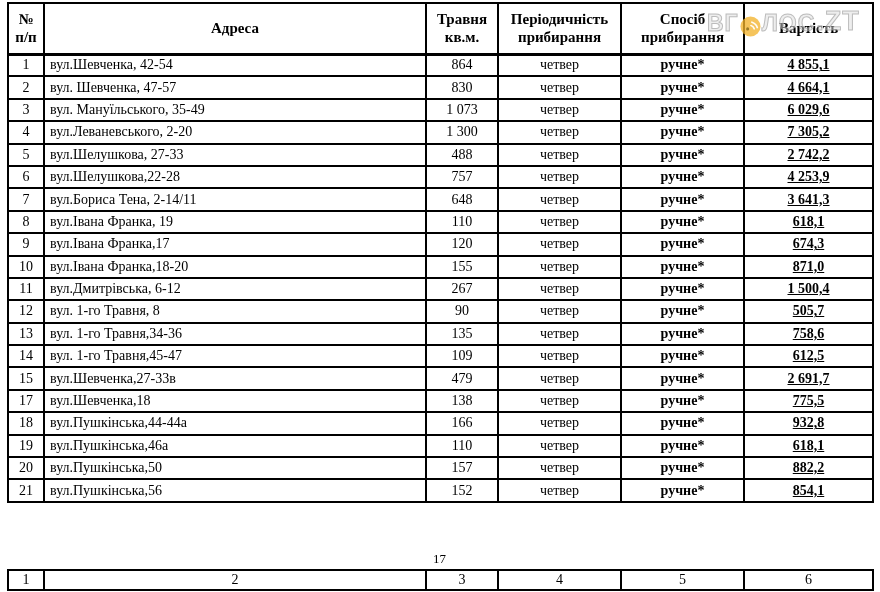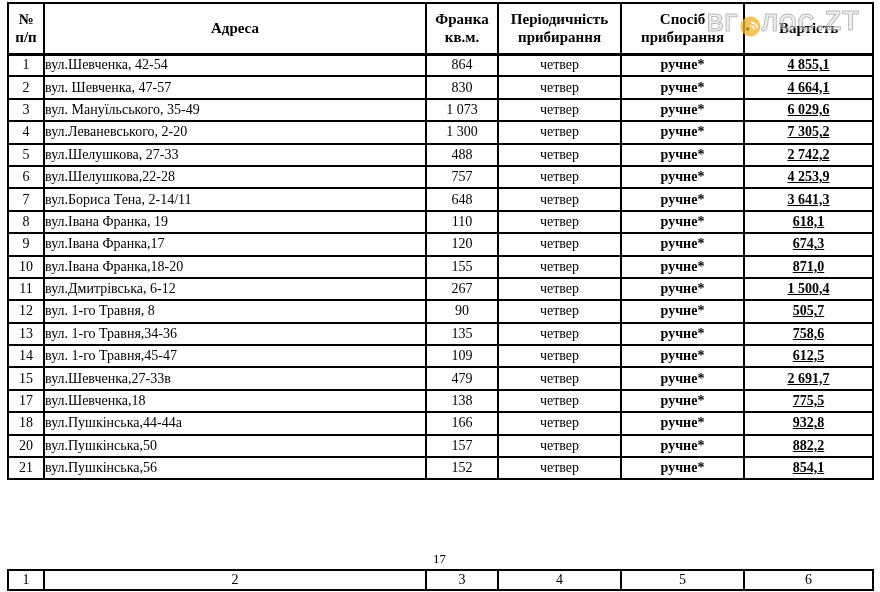--- a/index.html
+++ b/index.html
@@ -33,21 +33,21 @@
     line-height: 1.25;
     border-bottom: 3px solid #000;
   }
   .main-table tbody td {
     height: 22.4px;
     font-size: 14px;
     vertical-align: middle;
     text-align: center;
     line-height: 1;
   }
-  .main-table tbody td.c1 { text-align: left; }
+  .main-table tbody td.c1 { text-align: left; padding-left: 5px; }
   .main-table tbody td.c4 { font-weight: bold; }
   .main-table tbody td.c5 { font-weight: bold; text-decoration: underline; }
 
   
   .page-number {
     position: absolute; left: 7px; top: 551px; width: 865px;
     text-align: center; font-size: 13px;
   }
 
   
@@ -109,21 +109,21 @@
         <col style="width:72px">
       <col style="width:123px">
         <col style="width:123px">
         <col style="width:129px">
     </colgroup>
     <thead>
       <tr>
         <th>№
 п/п</th>
         <th>Адреса</th>
-        <th>Франка
+        <th>Травня
 кв.м.</th>
         <th>Періодичність
 прибирання</th>
         <th>Спосіб
 прибирання</th>
         <th>Вартість</th>
       </tr>
     </thead>
     <tbody>
         <tr>
@@ -254,20 +254,28 @@
           <td class="c4">ручне*</td>
           <td class="c5">775,5</td>
         </tr>
         <tr>
           <td class="c0">18</td>
           <td class="c1">вул.Пушкінська,44-44а</td>
           <td class="c2">166</td>
           <td class="c3">четвер</td>
           <td class="c4">ручне*</td>
           <td class="c5">932,8</td>
+        </tr>
+        <tr>
+          <td class="c0">19</td>
+          <td class="c1">вул.Пушкінська,46а</td>
+          <td class="c2">110</td>
+          <td class="c3">четвер</td>
+          <td class="c4">ручне*</td>
+          <td class="c5">618,1</td>
         </tr>
         <tr>
           <td class="c0">20</td>
           <td class="c1">вул.Пушкінська,50</td>
           <td class="c2">157</td>
           <td class="c3">четвер</td>
           <td class="c4">ручне*</td>
           <td class="c5">882,2</td>
         </tr>
         <tr>

